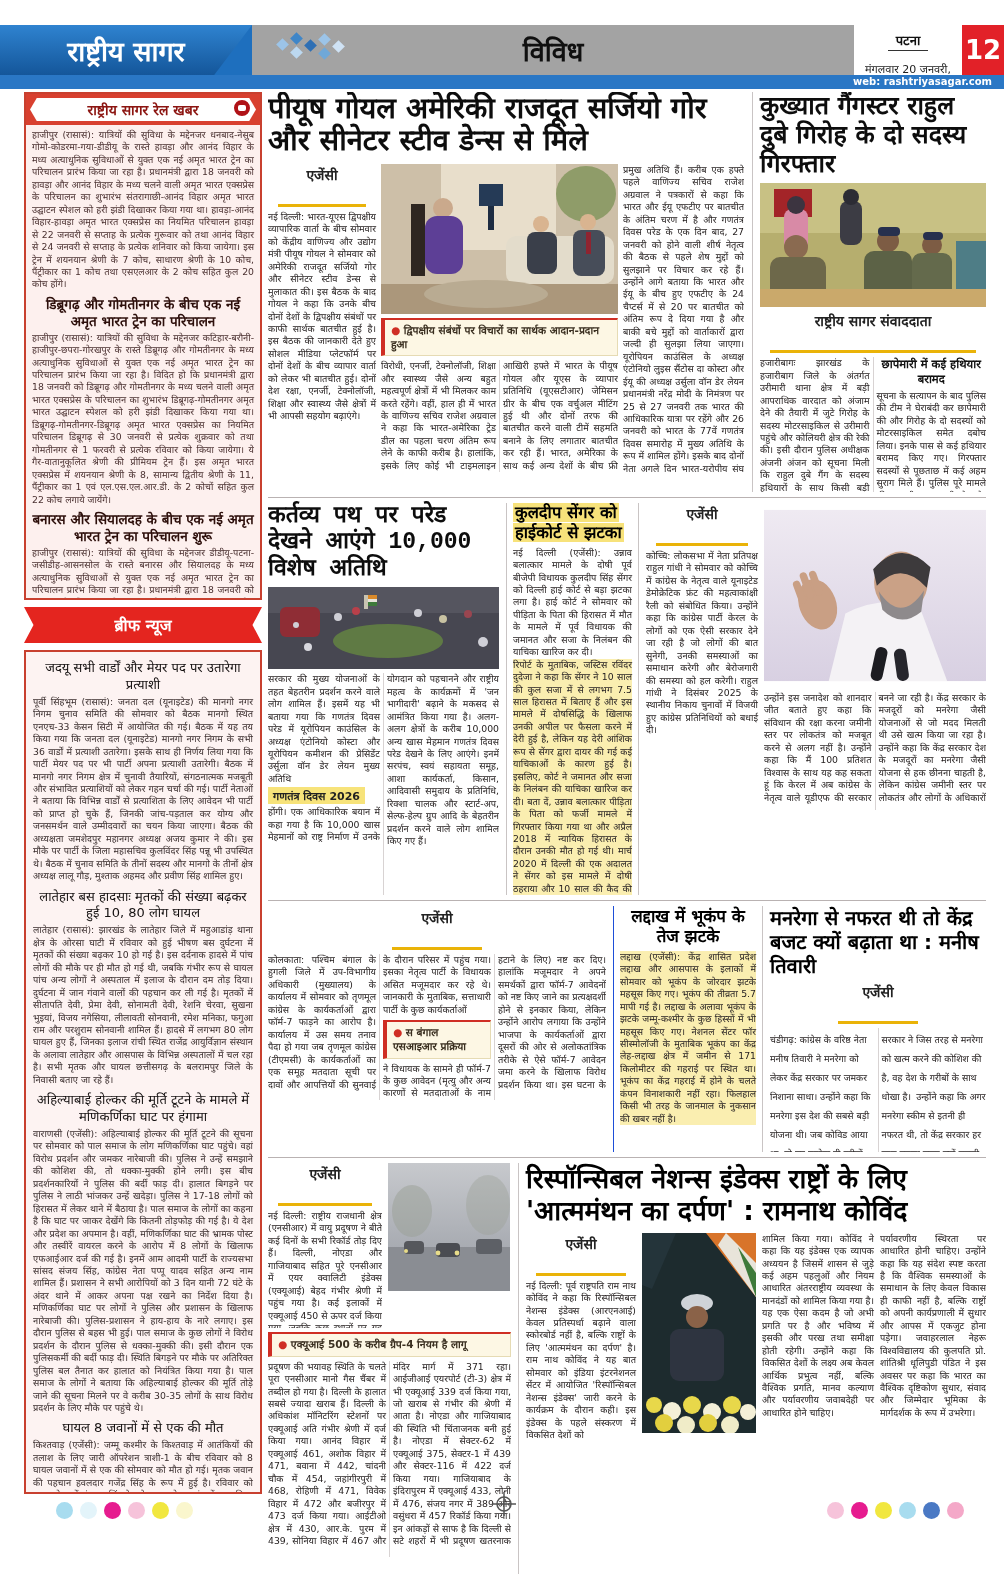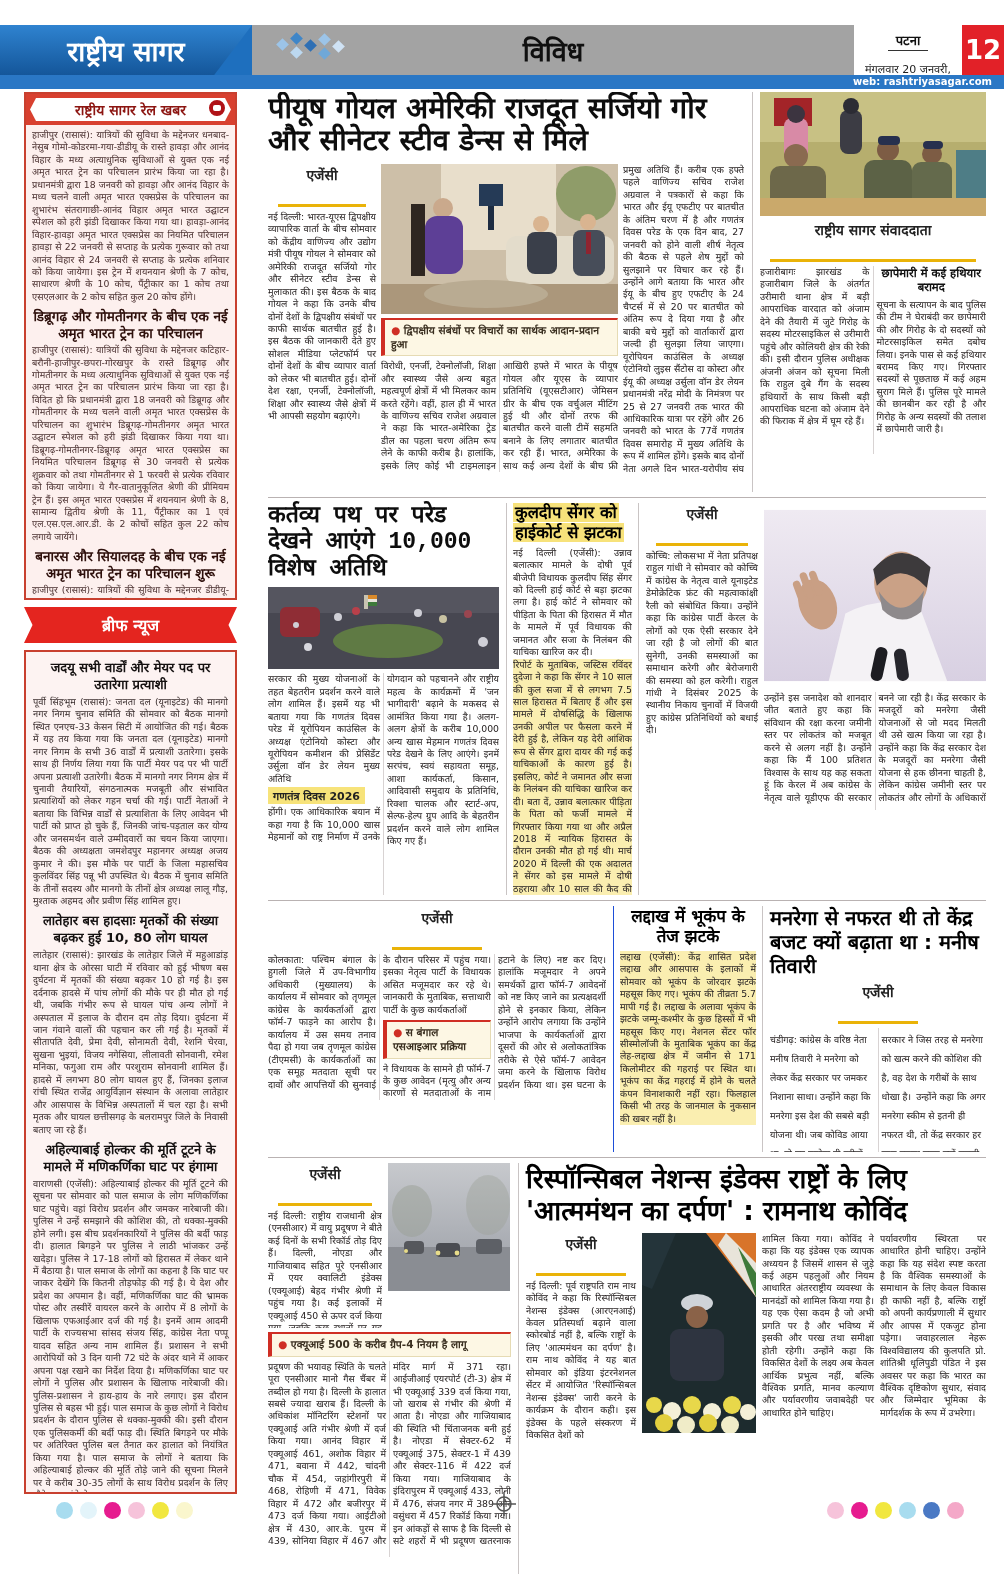--- a/index.html
+++ b/index.html
@@ -30,35 +30,35 @@
   .cols3{column-count:3;column-gap:7px;column-rule:1px solid #d8d3d3;}
   h1,h2,h3{margin:0;font-family:"DejaVu Sans",sans-serif;}
   .pq{background:#fdf7e4;border:1px solid #e6dbb4;border-left:4px solid #cf2e24;border-top:2px solid #cf2e24;
       padding:4px 6px;font-weight:bold;color:#3a2f20;font-size:10.5px;margin:4px 0;break-inside:avoid;line-height:1.3;}
   .pq::before{content:"● ";color:#cf2e24;}
   .chip{display:inline-block;background:#f7e37a;font-weight:bold;font-size:11px;color:#222;
         padding:1px 5px;margin:2px 4px 2px 0;float:left;}
   .insub{display:block;font-weight:bold;font-size:11.5px;color:#111;margin:4px 0;line-height:1.25;text-align:center;}
   .photo{display:block;width:100%;}
   
-  .leftcol{position:absolute;left:24px;top:92px;width:213px;}
+  .leftcol{position:absolute;left:24px;top:92px;width:238px;}
   .railbox{border:2px solid #c8402f;background:#fdf0ee;height:508px;overflow:hidden;padding:0 6px 4px;box-sizing:border-box;}
   .rail-banner{background:#d8402f;margin:0 -6px 4px;padding:4px 4px;position:relative;}
   .rail-banner-inner{background:#fff;color:#8c1511;font-weight:bold;text-align:center;font-size:14px;
         padding:2px 0;clip-path:polygon(3% 0,97% 0,100% 50%,97% 100%,3% 100%,0 50%);}
   .train-ic{position:absolute;top:4px;width:20px;height:20px;border-radius:50%;background:#b01217;
         border:2px solid #fff;box-sizing:border-box;}
   .train-ic::after{content:"";position:absolute;left:4px;top:5px;width:8px;height:6px;background:#fff;border-radius:2px;}
   .rail-art h3{font-size:13.5px;color:#2d0f0b;text-align:center;margin:5px 0 2px;line-height:1.25;font-weight:bold;}
   .rail-art .b{color:#4a3030;}
   .brief-ribbon{margin-top:7px;background:#e4251f;color:#fff;font-weight:bold;font-size:16px;text-align:center;
         padding:7px 0;clip-path:polygon(0 0,100% 0,96% 50%,100% 100%,0 100%,4% 50%);}
   .briefbox{border:2px solid #c8402f;background:#fdf3f2;margin-top:7px;height:844px;overflow:hidden;
         padding:2px 7px;box-sizing:border-box;}
-  .brief-art h3{font-size:13px;text-align:center;margin:6px 0 2px;color:#151111;line-height:1.3;font-weight:bold;}
+  .brief-art h3{font-size:13px;text-align:center;margin:6px 0 2px;color:#151111;line-height:1.3;font-weight:normal;}
   .brief-art .b{color:#3a2e2e;}
   
   .maincol{position:absolute;left:268px;top:92px;width:718px;}
   .rowA{display:flex;gap:8px;height:400px;overflow:hidden;}
   .lead{width:476px;}
   .lead h1{font-size:29px;line-height:1.12;font-weight:bold;color:#0d0d0d;margin-bottom:7px;}
   .lead-row{display:flex;gap:5px;height:308px;overflow:hidden;}
   .lead-c1{width:108px;}
   .lead-mid{width:237px;}
   .lead-c4{flex:1;}
@@ -208,20 +208,21 @@
               <ellipse cx="105" cy="130" rx="62" ry="14" fill="#b9ab92"></ellipse>
             </svg>
             <div class="pq">द्विपक्षीय संबंधों पर विचारों का सार्थक आदान-प्रदान हुआ</div>
             <div class="cols2 b" style="height:126px;overflow:hidden">विरोधी, एनर्जी, टेक्नोलॉजी, शिक्षा और स्वास्थ्य जैसे अन्य बहुत महत्वपूर्ण क्षेत्रों में भी मिलकर काम करते रहेंगे। वहीं, हाल ही में भारत के वाणिज्य सचिव राजेश अग्रवाल ने कहा कि भारत-अमेरिका ट्रेड डील का पहला चरण अंतिम रूप लेने के काफी करीब है। हालांकि, इसके लिए कोई भी टाइमलाइन नहीं तय की गई है। दिसंबर के आखिरी हफ्ते में भारत के पीयूष गोयल और यूएस के व्यापार प्रतिनिधि (यूएसटीआर) जेमिसन ग्रीर के बीच एक वर्चुअल मीटिंग हुई थी और दोनों तरफ की बातचीत करने वाली टीमें सहमति बनाने के लिए लगातार बातचीत कर रही हैं। भारत, अमेरिका के साथ कई अन्य देशों के बीच फ्री ट्रेड एग्रीमेंट (एफटीए) के लिए बातचीत कर रहा है। भारत और यूरोपियन यूनियन (ईयू) के बीच एफटीए इस महीने के आखिर में शीर्ष यूरोपीय नेताओं के दौरे पर हो सकता है, जो कि 26 जनवरी को गणतंत्र दिवस के</div>
           </div>
           <div class="lead-c4 b">प्रमुख अतिथि हैं। करीब एक हफ्ते पहले वाणिज्य सचिव राजेश अग्रवाल ने पत्रकारों से कहा कि भारत और ईयू एफटीए पर बातचीत के अंतिम चरण में है और गणतंत्र दिवस परेड के एक दिन बाद, 27 जनवरी को होने वाली शीर्ष नेतृत्व की बैठक से पहले शेष मुद्दों को सुलझाने पर विचार कर रहे हैं। उन्होंने आगे बताया कि भारत और ईयू के बीच हुए एफटीए के 24 चैप्टर्स में से 20 पर बातचीत को अंतिम रूप दे दिया गया है और बाकी बचे मुद्दों को वार्ताकारों द्वारा जल्दी ही सुलझा लिया जाएगा। यूरोपियन काउंसिल के अध्यक्ष एंटोनियो लुइस सैंटोस दा कोस्टा और ईयू की अध्यक्ष उर्सुला वॉन डेर लेयन प्रधानमंत्री नरेंद्र मोदी के निमंत्रण पर 25 से 27 जनवरी तक भारत की आधिकारिक यात्रा पर रहेंगे और 26 जनवरी को भारत के 77वें गणतंत्र दिवस समारोह में मुख्य अतिथि के रूप में शामिल होंगे। इसके बाद दोनों नेता अगले दिन भारत-यूरोपीय संघ शिखर सम्मेलन में भाग लेंगे।</div>
         </div>
       </article>
 
       <article class="gang">
+        <h2>कुख्यात गैंगस्टर राहुल दुबे गिरोह के दो सदस्य गिरफ्तार</h2>
         <svg class="photo" viewBox="0 0 226 124" style="height:124px">
           <rect width="226" height="124" fill="#b6ae6e"></rect>
           <rect width="226" height="50" fill="#c8c184"></rect>
           <rect x="14" y="6" width="38" height="28" fill="#a32428"></rect>
           <rect x="24" y="26" width="24" height="42" rx="8" fill="#d88aa6"></rect>
           <circle cx="36" cy="22" r="9" fill="#3c3440"></circle>
           <rect x="80" y="18" width="22" height="44" rx="8" fill="#3c3c44"></rect>
           <circle cx="91" cy="14" r="8" fill="#2c2c34"></circle>
           <circle cx="36" cy="64" r="12" fill="#8a6a50"></circle>
           <rect x="10" y="74" width="56" height="50" rx="10" fill="#6d684a"></rect>

